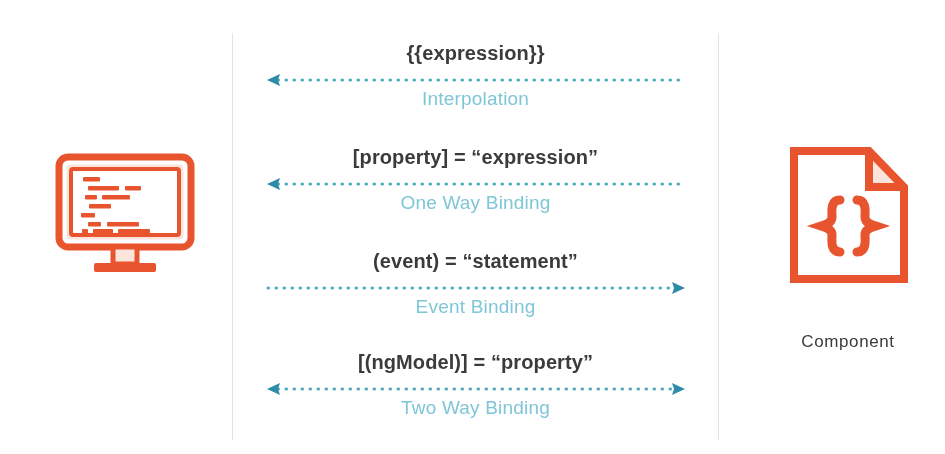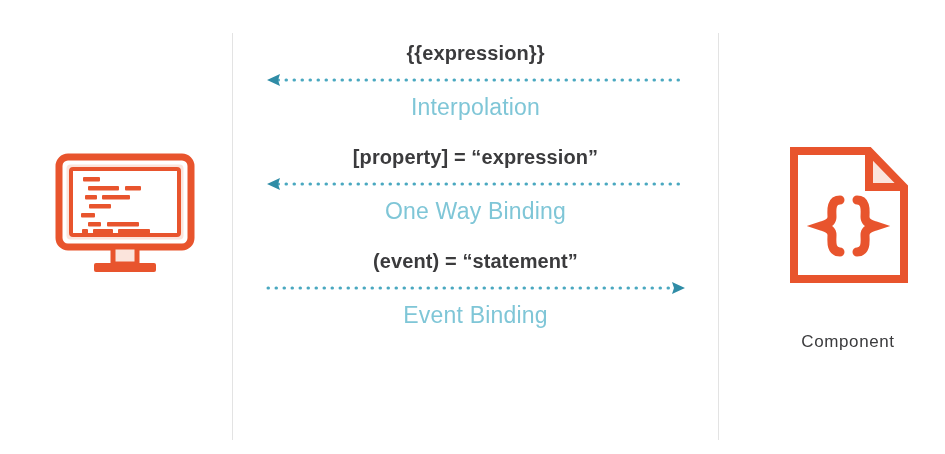--- a/index.html
+++ b/index.html
@@ -87,22 +87,22 @@
     margin-top: 7px;
   }
   .arrow-line svg {
     position: absolute;
     left: 50%;
     top: 0;
     transform: translateX(-50%);
     display: block;
   }
   .binding-name {
-    margin-top: 8px;
-    font-size: 23px;
+    margin-top: 0;
+    font-size: 19px;
     color: #7fc6d7;
     letter-spacing: 0.2px;
     line-height: 24px;
     white-space: nowrap;
   }
 </style>
 </head>
 <body>
 
 <div id="stage">
@@ -187,15 +187,26 @@
       <div class="syntax">[property] = “expression”</div>
       <div class="arrow-line">
         <svg width="420" height="14" viewBox="0 0 420 14">
           <line x1="12" y1="7" x2="418" y2="7" stroke="#4aa8c0" stroke-width="3" stroke-linecap="round" stroke-dasharray="0.5 7.5"></line>
           <path d="M1 7 L14 1 L12 7 L14 13 Z" fill="#2f8ca6"></path>
         </svg>
       </div>
       <div class="binding-name">One Way Binding</div>
     </div>
 
+    <div class="binding-row row-4">
+      <div class="syntax">[(ngModel)] = “property”</div>
+      <div class="arrow-line">
+        <svg width="420" height="14" viewBox="0 0 420 14">
+          <line x1="12" y1="7" x2="408" y2="7" stroke="#4aa8c0" stroke-width="3" stroke-linecap="round" stroke-dasharray="0.5 7.5"></line>
+          <path d="M1 7 L14 1 L12 7 L14 13 Z" fill="#2f8ca6"></path>
+          <path d="M419 7 L406 1 L408 7 L406 13 Z" fill="#2f8ca6"></path>
+        </svg>
+      </div>
+      <div class="binding-name">Two Way Binding</div>
+    </div>
 
   </div>
 </div>
 
 </body></html>

